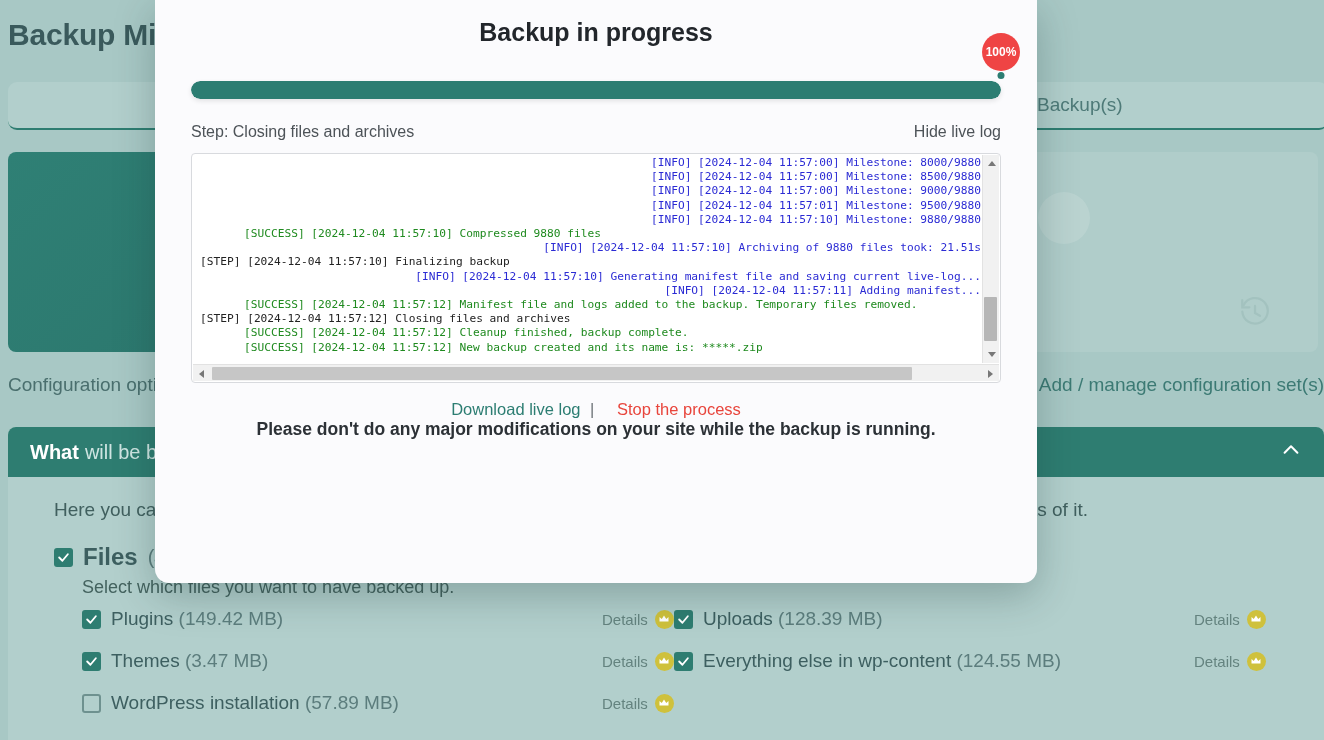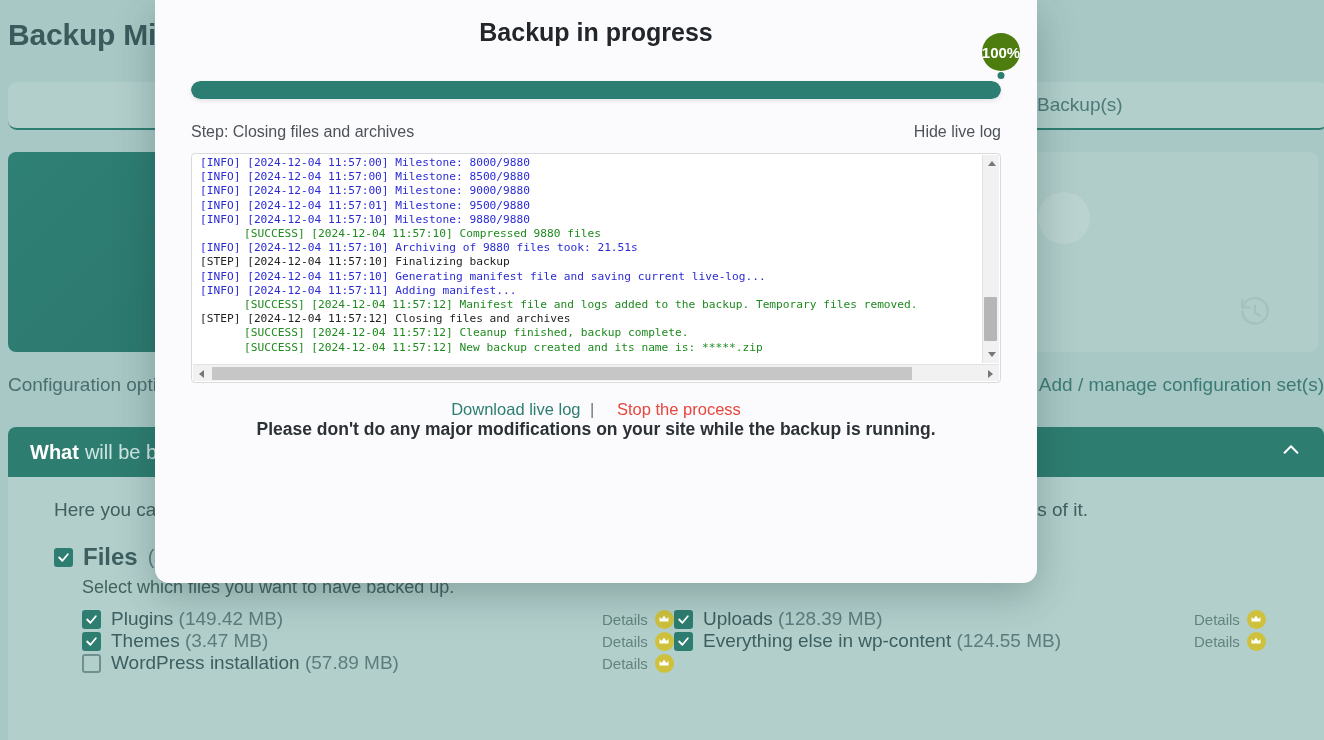--- a/index.html
+++ b/index.html
@@ -150,21 +150,21 @@
     background: #2e7d71; display: inline-block; margin-left: 6px;
   }
   .sub-note {
     font-size: 18px; color: #44635f;
     margin: 2px 0 10px 28px;
   }
 
   .grid2 {
     display: grid;
     grid-template-columns: 520px 72px 520px 72px;
-    row-gap: 0;
+    row-gap: 20px;
     margin-left: 28px;
     align-items: center;
   }
   .item-label { font-size: 19px; color: #3d5f60; }
   .item-label .sz { color: #5c7d7d; }
   .details-cell {
     display: flex; align-items: center; gap: 7px;
     font-size: 15px; color: #64837f;
   }
   .crown {
@@ -208,23 +208,23 @@
   .progress-fill {
     height: 100%;
     background: #2c7d72;
     border-radius: 9px;
   }
   .progress-badge {
     position: absolute;
     top: -48px;
     width: 38px; height: 38px;
     border-radius: 50%;
-    background: #4d7c0f;
+    background: #ef4444;
     color: #fff;
-    font-size: 15px;
+    font-size: 12px;
     font-weight: 700;
     display: flex; align-items: center; justify-content: center;
     transform: translateX(-50%);
   }
   .progress-badge-dot {
     position: absolute;
     top: -9px;
     width: 7px; height: 7px; border-radius: 50%;
     background: #2c7d72;
     transform: translateX(-50%);
@@ -252,21 +252,21 @@
   .log-scroll {
     position: absolute;
     left: 8px; top: 2px; right: 19px; bottom: 20px;
     overflow: hidden;
     font-family: "DejaVu Sans Mono", "Liberation Mono", monospace;
     font-size: 11.2px;
     line-height: 14.2px;
     white-space: pre;
   }
   .log-line { display: block; }
-  .lv-INFO { color: #2b2bd4; }
+  .lv-INFO { color: #2b2bd4; text-align: right; }
   .lv-SUCCESS { color: #1f8a1f; margin-left: 44px; }
   .lv-STEP { color: #222222; }
 
   
   .vsb {
     position: absolute; right: 1px; top: 1px; bottom: 19px; width: 17px;
     background: #f1f1f1; border-left: 1px solid #e2e2e2;
   }
   .vsb .arrow { width: 17px; height: 17px; display:flex; align-items:center; justify-content:center; }
   .vsb .arrow.up { position:absolute; top:0; }

